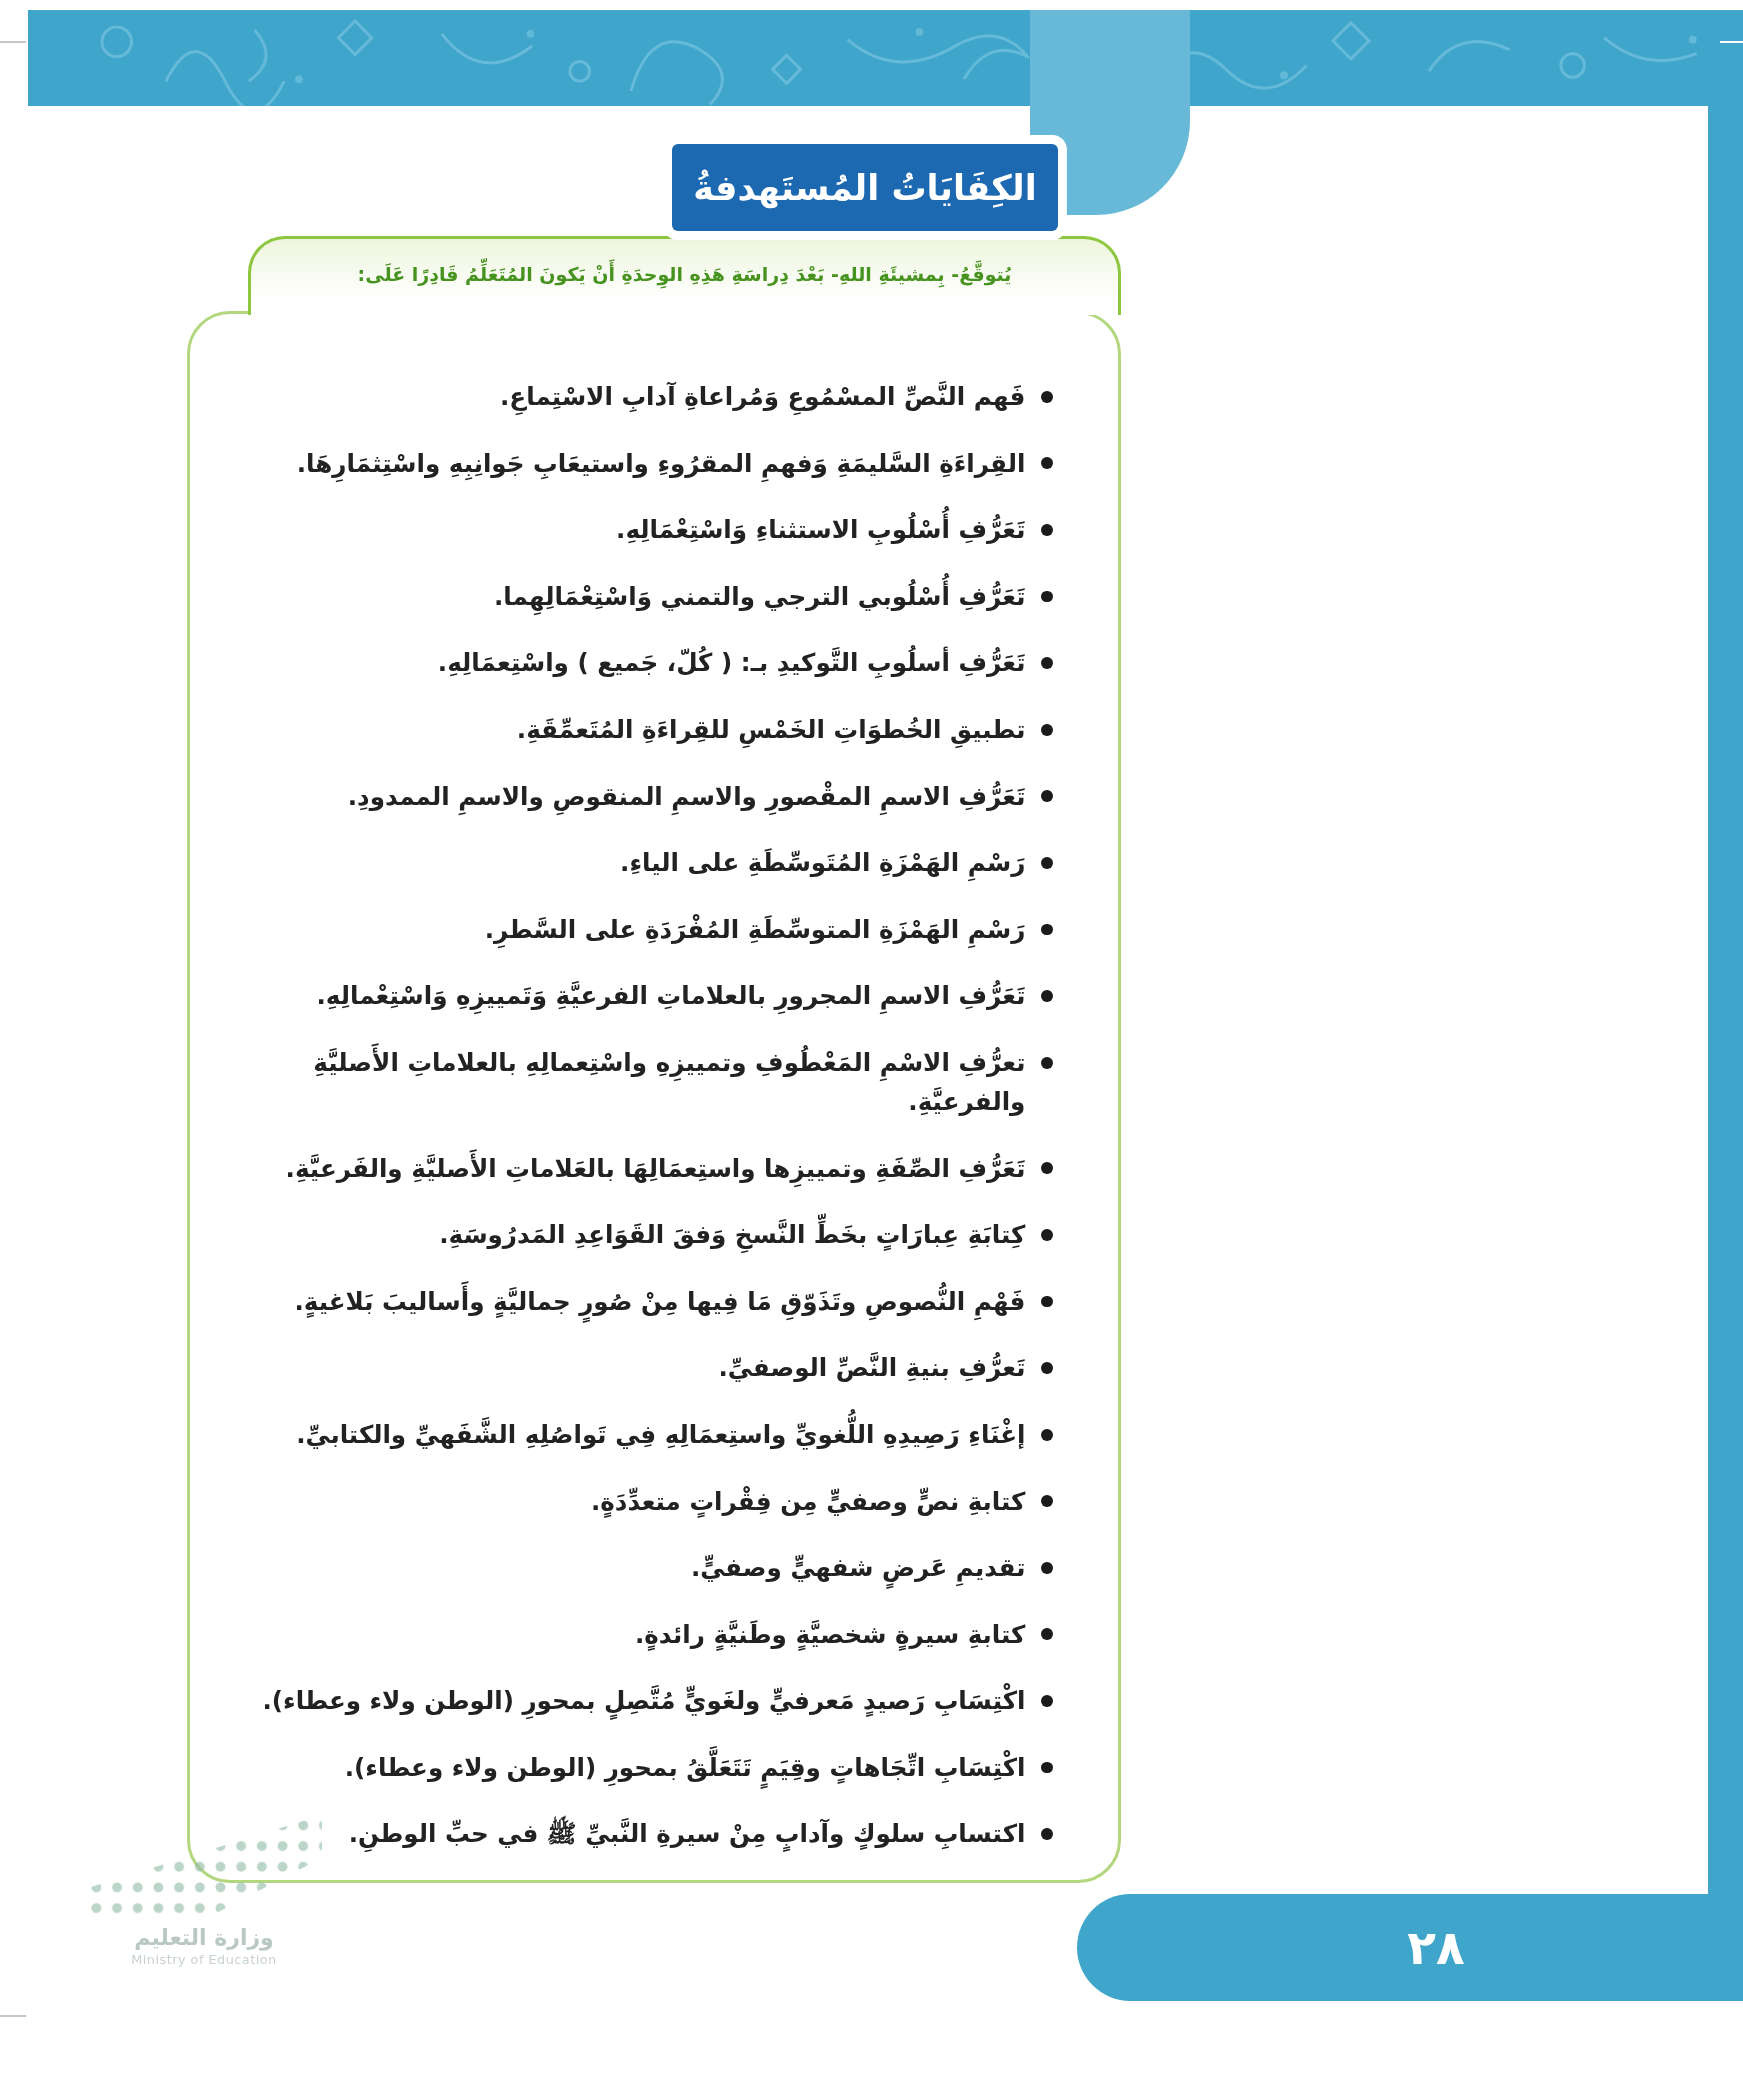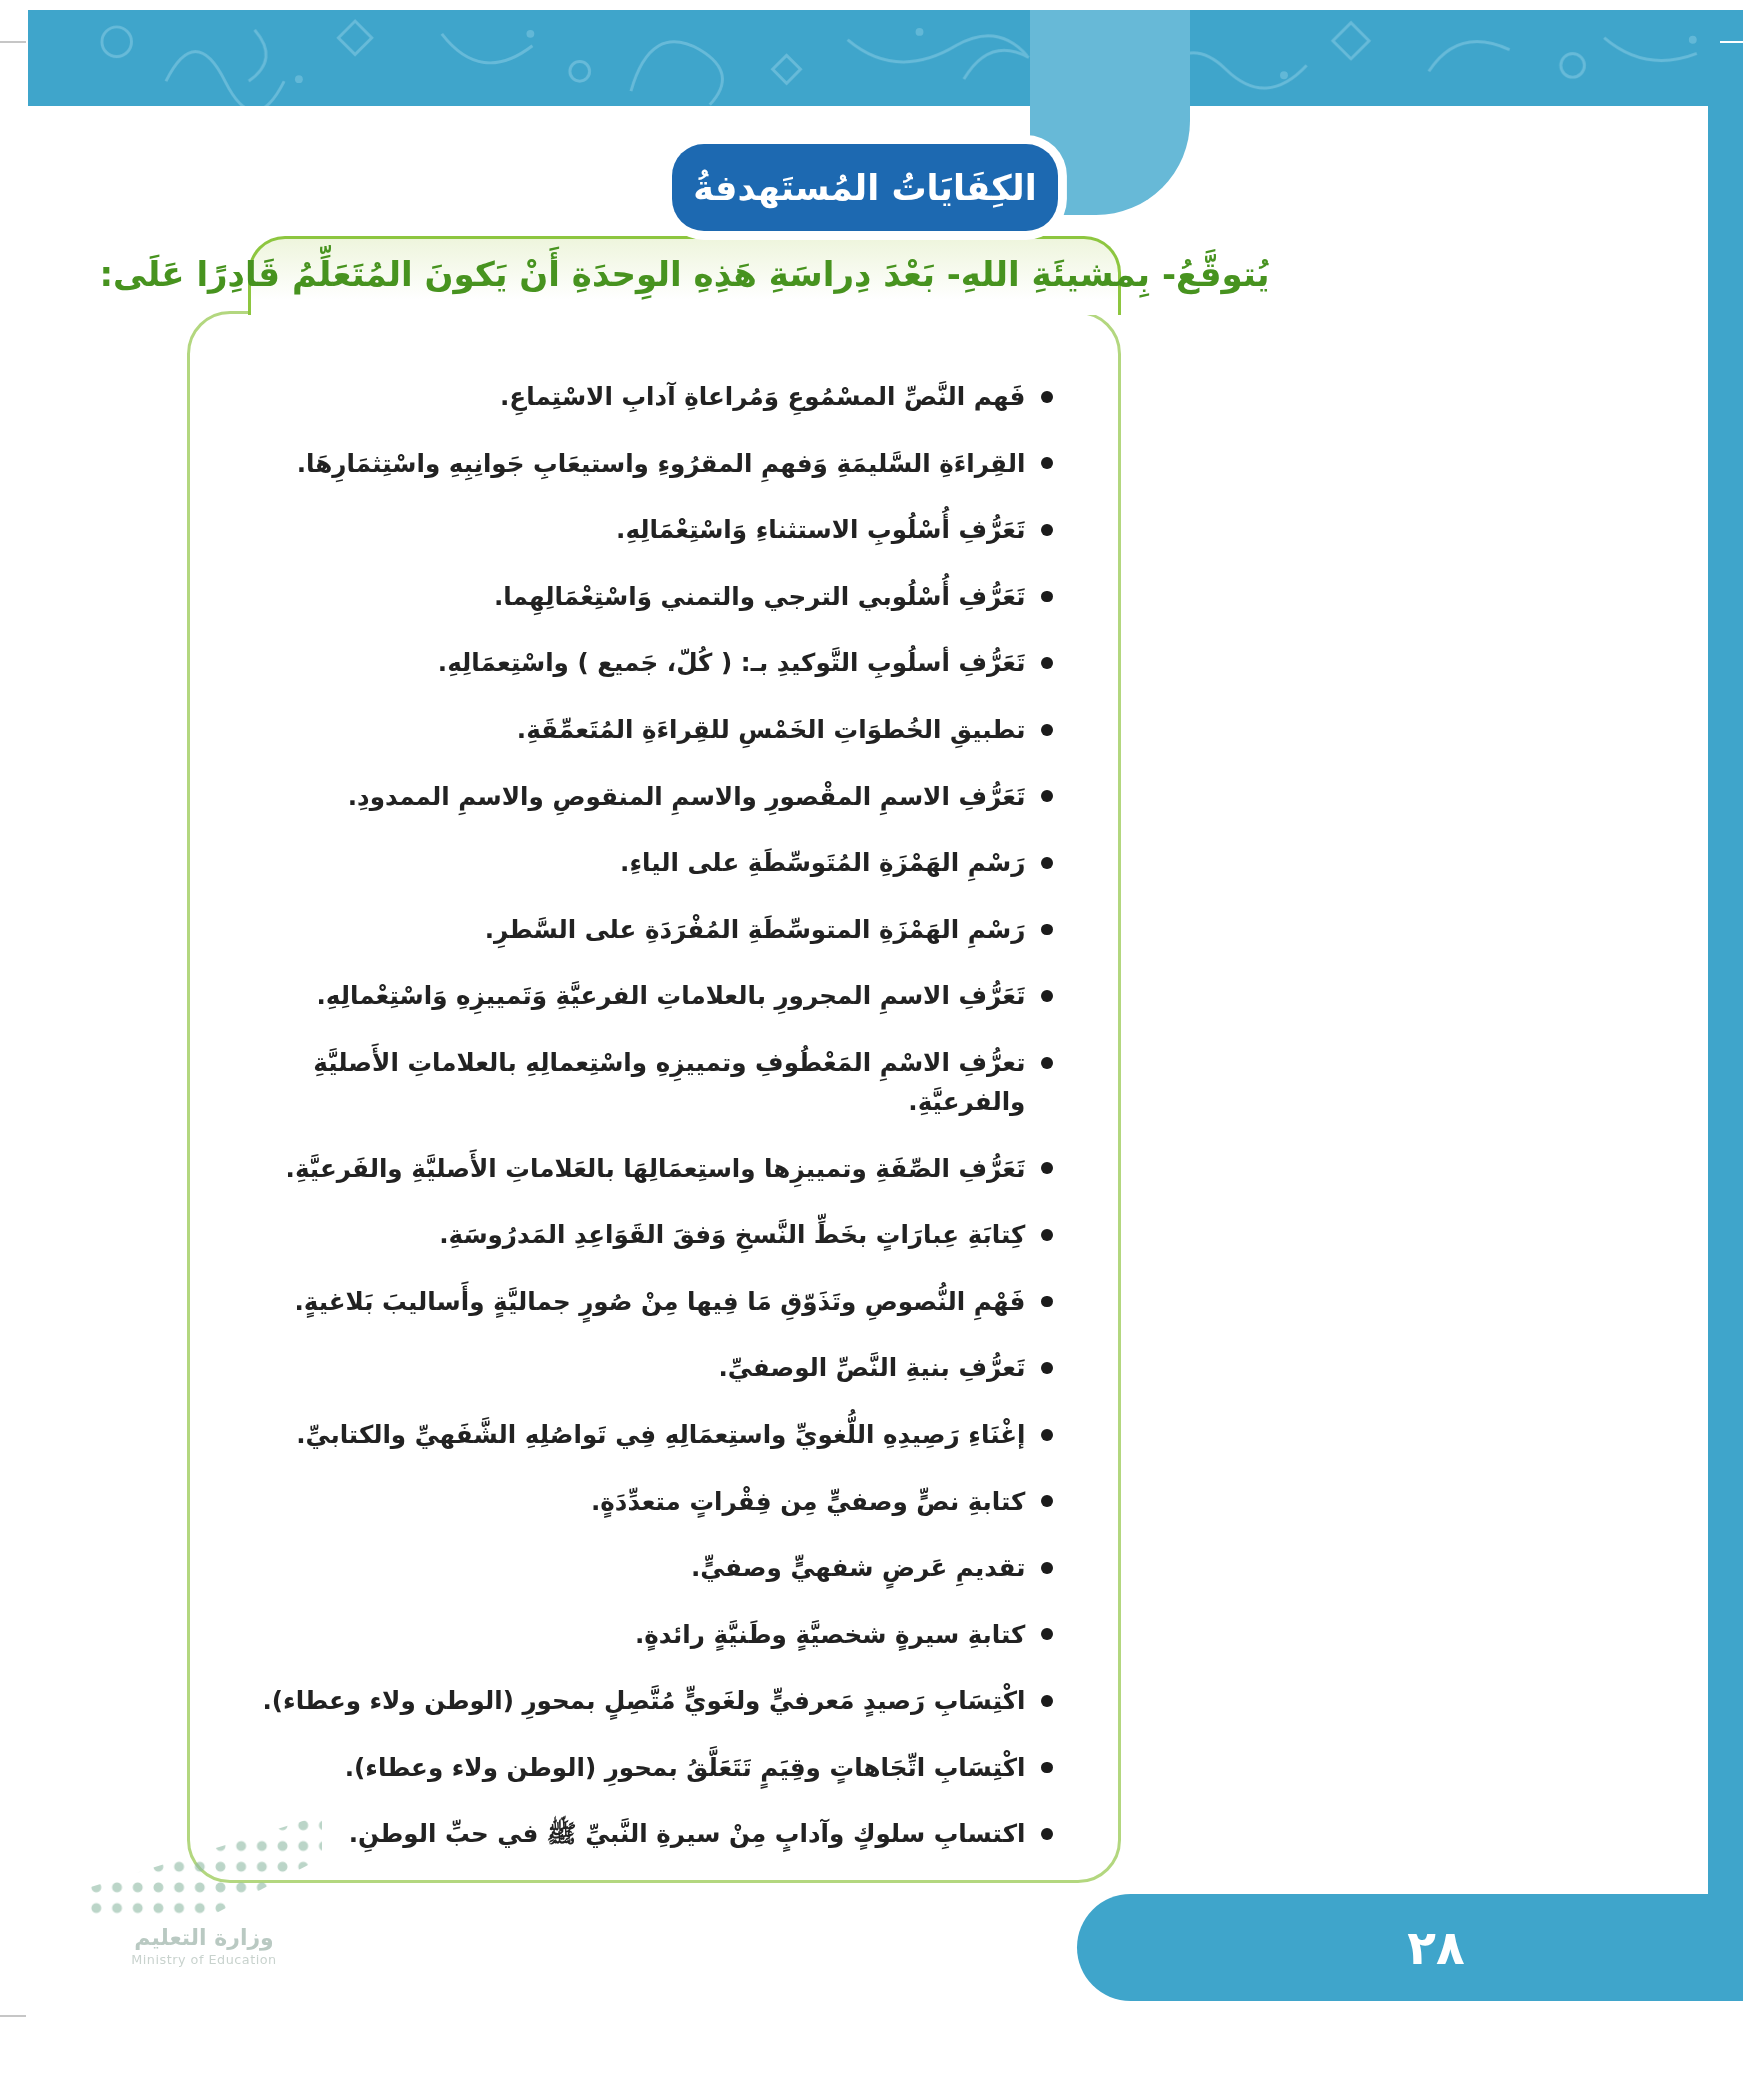--- a/index.html
+++ b/index.html
@@ -45,21 +45,21 @@
     border-radius: 0 0 94px 0;
     z-index: 1;
   }
 
   
   .title-box {
     position: absolute;
     left: 672px; top: 144px;
     width: 386px; height: 87px;
     background: var(--title-blue, #1d69b1);
-    border-radius: 32px;
+    border-radius: 6px;
     box-shadow: 0 0 0 8.9px #ffffff;
     display: flex; align-items: center; justify-content: center;
     z-index: 3;
   }
   .title-box span {
     color: #ffffff;
     font-size: 35px;
     font-weight: bold;
     white-space: nowrap;
   }
@@ -71,21 +71,21 @@
     width: 873px; height: 79px;
     background: linear-gradient(180deg, #eef5dd 0%, #ffffff 80%);
     border: 3px solid var(--accent-green, #8dc63f);
     border-bottom: none;
     border-radius: 37px 37px 0 0;
     display: flex; align-items: center; justify-content: center;
     z-index: 2;
   }
   .intro-strip span {
     color: #47931f;
-    font-size: 34px;
+    font-size: 19px;
     font-weight: bold;
     white-space: nowrap;
     padding-bottom: 5.9px;
     text-align: center;
   }
 
   
   .content-box {
     position: absolute;
     left: 187px; top: 311px;

